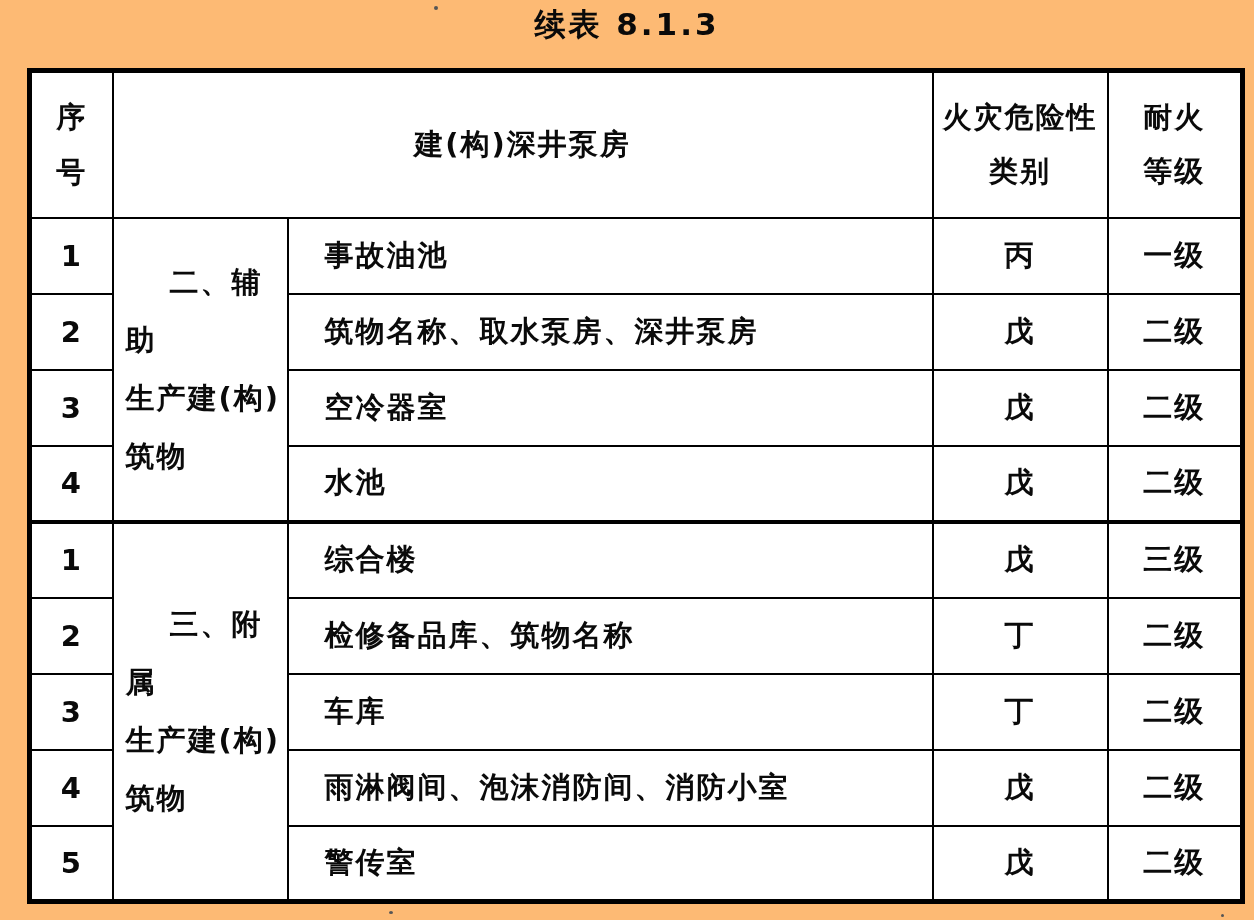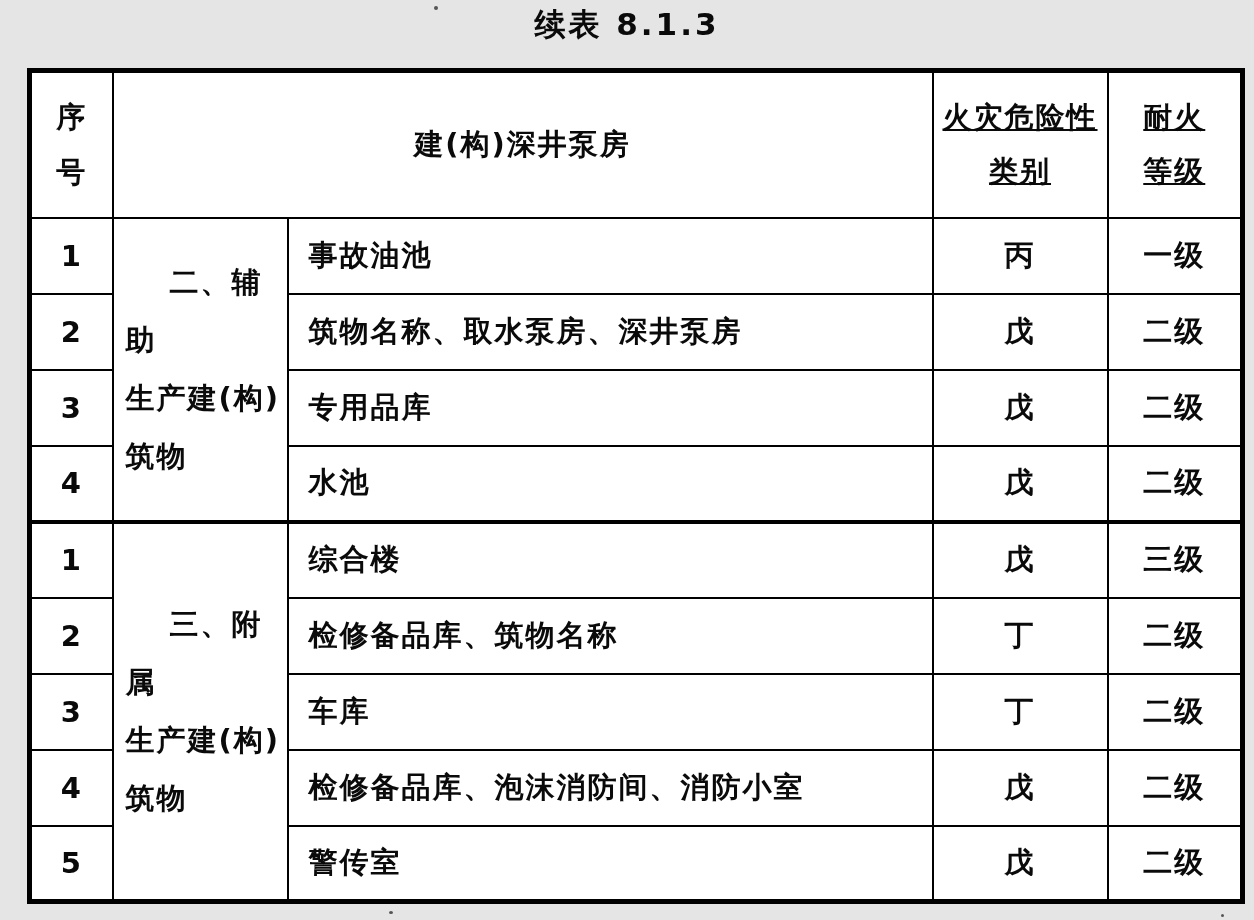--- a/index.html
+++ b/index.html
@@ -3,21 +3,21 @@
 <meta charset="utf-8">
 <style>
   * { margin: 0; padding: 0; box-sizing: border-box; }
   html, body {
     width: 1254px; height: 920px;
     background: #ffffff;
     font-family: "DejaVu Sans", sans-serif;
     color: #0b0b0b;
     overflow: hidden;
   }
-  .page { position: relative; width: 1254px; height: 920px; background: #e5e5e5; }
+  .page { position: relative; width: 1254px; height: 920px; background: #fdba74; }
 
   .doc-title {
     position: absolute;
     top: 4px; left: 0; width: 1254px;
     text-align: center;
     font-size: 31px;
     font-weight: bold;
     letter-spacing: 3px;
     color: #0a0a0a;
   }
@@ -45,25 +45,25 @@
   .cont-table thead tr { height: 147px; }
   .cont-table tbody tr { height: 76px; }
 
   .col-serial   { width: 83px; }
   .col-group    { width: 175px; }
   .col-name     { width: 645px; }
   .col-category { width: 175px; }
   .col-rating   { width: 135px; }
 
   th.h-serial span { display: block; line-height: 1.9; }
-  th.h-two span { display: block; line-height: 1.85; text-decoration: underline; }
+  th.h-two span { display: block; line-height: 1.85; }
 
   td.name-cell {
     text-align: left;
-    padding-left: 20px;
+    padding-left: 36px;
   }
   td.group-cell {
     text-align: left;
     padding-left: 12px;
     line-height: 2.0;
   }
   td.group-cell span { display: block; }
   td.group-cell span.indent { text-indent: 44px; }
 
   tr.group-start td { border-top: 4px solid #000; }
@@ -127,21 +127,21 @@
         <td>一级</td>
       </tr>
       <tr>
         <td>2</td>
         <td class="name-cell">筑物名称、取水泵房、深井泵房</td>
         <td>戊</td>
         <td>二级</td>
       </tr>
       <tr>
         <td>3</td>
-        <td class="name-cell">专用品库</td>
+        <td class="name-cell">空冷器室</td>
         <td>戊</td>
         <td>二级</td>
       </tr>
       <tr>
         <td>4</td>
         <td class="name-cell">水池</td>
         <td>戊</td>
         <td>二级</td>
       </tr>
 
@@ -163,21 +163,21 @@
         <td>二级</td>
       </tr>
       <tr>
         <td>3</td>
         <td class="name-cell">车库</td>
         <td>丁</td>
         <td>二级</td>
       </tr>
       <tr>
         <td>4</td>
-        <td class="name-cell">检修备品库、泡沫消防间、消防小室</td>
+        <td class="name-cell">雨淋阀间、泡沫消防间、消防小室</td>
         <td>戊</td>
         <td>二级</td>
       </tr>
       <tr>
         <td>5</td>
         <td class="name-cell">警传室</td>
         <td>戊</td>
         <td>二级</td>
       </tr>
     </tbody>

